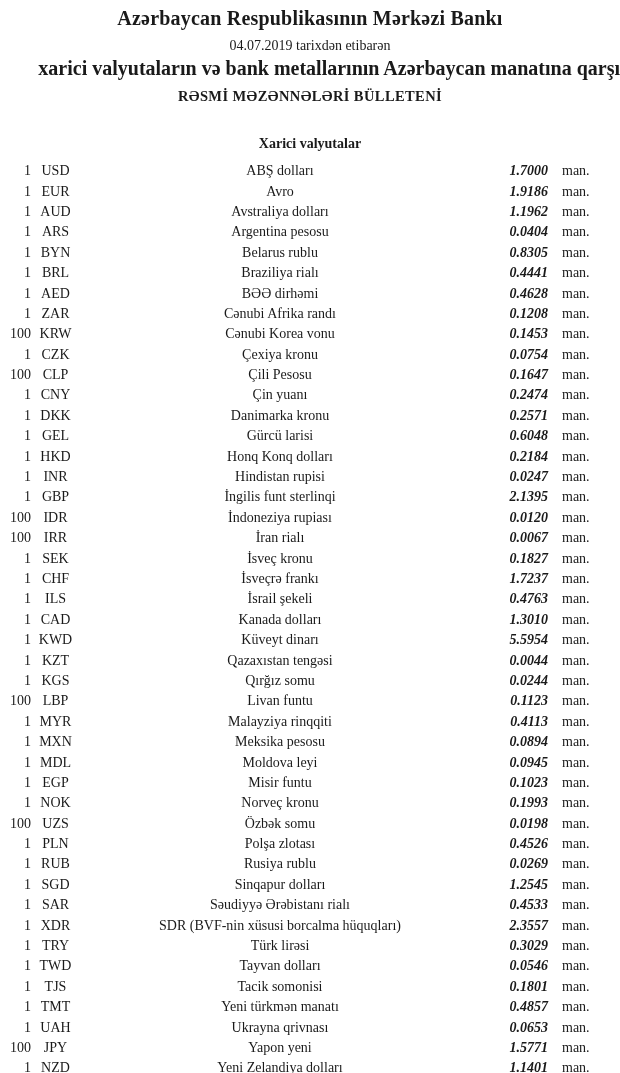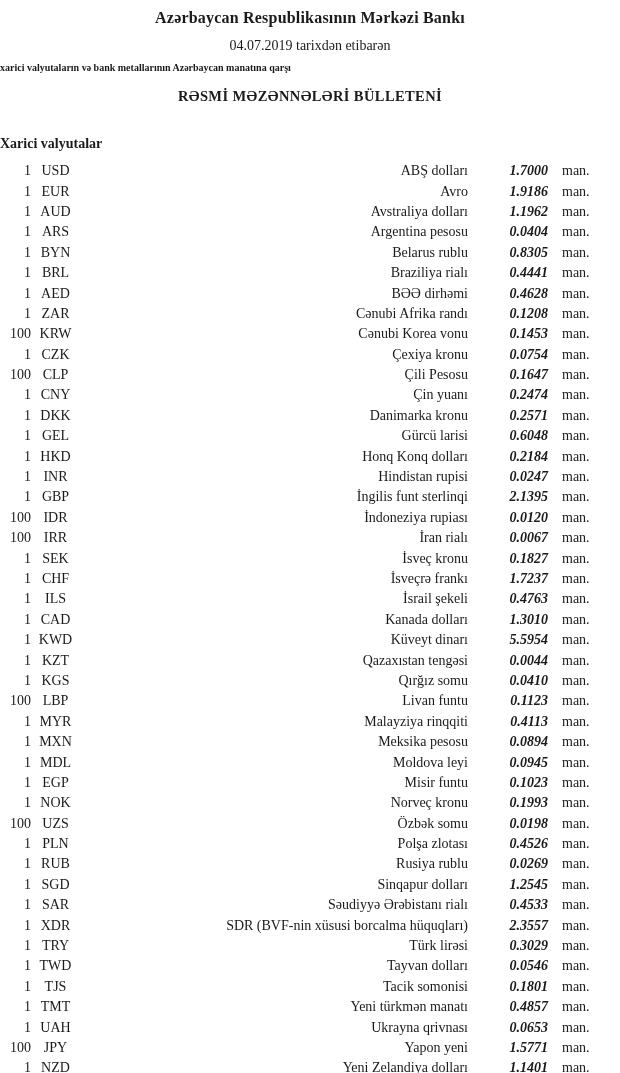--- a/index.html
+++ b/index.html
@@ -11,49 +11,50 @@
     width: 620px;
     height: 1073px;
     overflow: hidden;
     color: #1a1a1a;
     font-family: "Liberation Serif", "DejaVu Serif", serif;
     position: relative;
   }
   .page-title {
     margin: 6px 0 0 0;
     text-align: center;
-    font-size: 16px;
+    font-size: 20px;
     line-height: 24px;
     font-weight: bold;
     letter-spacing: 0.2px;
   }
   .date-line {
     margin-top: 6px;
     text-align: center;
     font-size: 14px;
     line-height: 20px;
     font-weight: normal;
   }
   .subtitle-line {
     margin-top: 2px;
-    text-align: left;
-    font-size: 10px;
+    text-align: right;
+    font-size: 20px;
     line-height: 20px;
     font-weight: bold;
   }
   .bulletin-line {
     margin-top: 8px;
     text-align: center;
     font-size: 14.5px;
     line-height: 20px;
     font-weight: bold;
     letter-spacing: 0.4px;
   }
   .section-title {
     margin-top: 28px;
+    text-align: center;
     font-size: 14px;
     line-height: 20px;
     font-weight: bold;
   }
   .rates-table {
     margin-top: 7px;
     width: 620px;
   }
   .row {
     display: grid;
@@ -65,21 +66,21 @@
   .cell-qty {
     text-align: right;
     white-space: nowrap;
   }
   .cell-code {
     text-align: center;
     white-space: nowrap;
   }
   .cell-name {
     padding-left: 3px;
-    text-align: right;
+    text-align: center;
     white-space: nowrap;
     overflow: hidden;
     margin-left: 9px;
   }
   .cell-rate {
     text-align: right;
     font-weight: bold;
     font-style: italic;
     white-space: nowrap;
   }
@@ -275,21 +276,21 @@
       <span class="cell-qty">1</span>
       <span class="cell-code">KZT</span>
       <span class="cell-name">Qazaxıstan tengəsi</span>
       <span class="cell-rate">0.0044</span>
       <span class="cell-unit">man.</span>
     </div>
     <div class="row">
       <span class="cell-qty">1</span>
       <span class="cell-code">KGS</span>
       <span class="cell-name">Qırğız somu</span>
-      <span class="cell-rate">0.0410</span>
+      <span class="cell-rate">0.0244</span>
       <span class="cell-unit">man.</span>
     </div>
     <div class="row">
       <span class="cell-qty">100</span>
       <span class="cell-code">LBP</span>
       <span class="cell-name">Livan funtu</span>
       <span class="cell-rate">0.1123</span>
       <span class="cell-unit">man.</span>
     </div>
     <div class="row">

